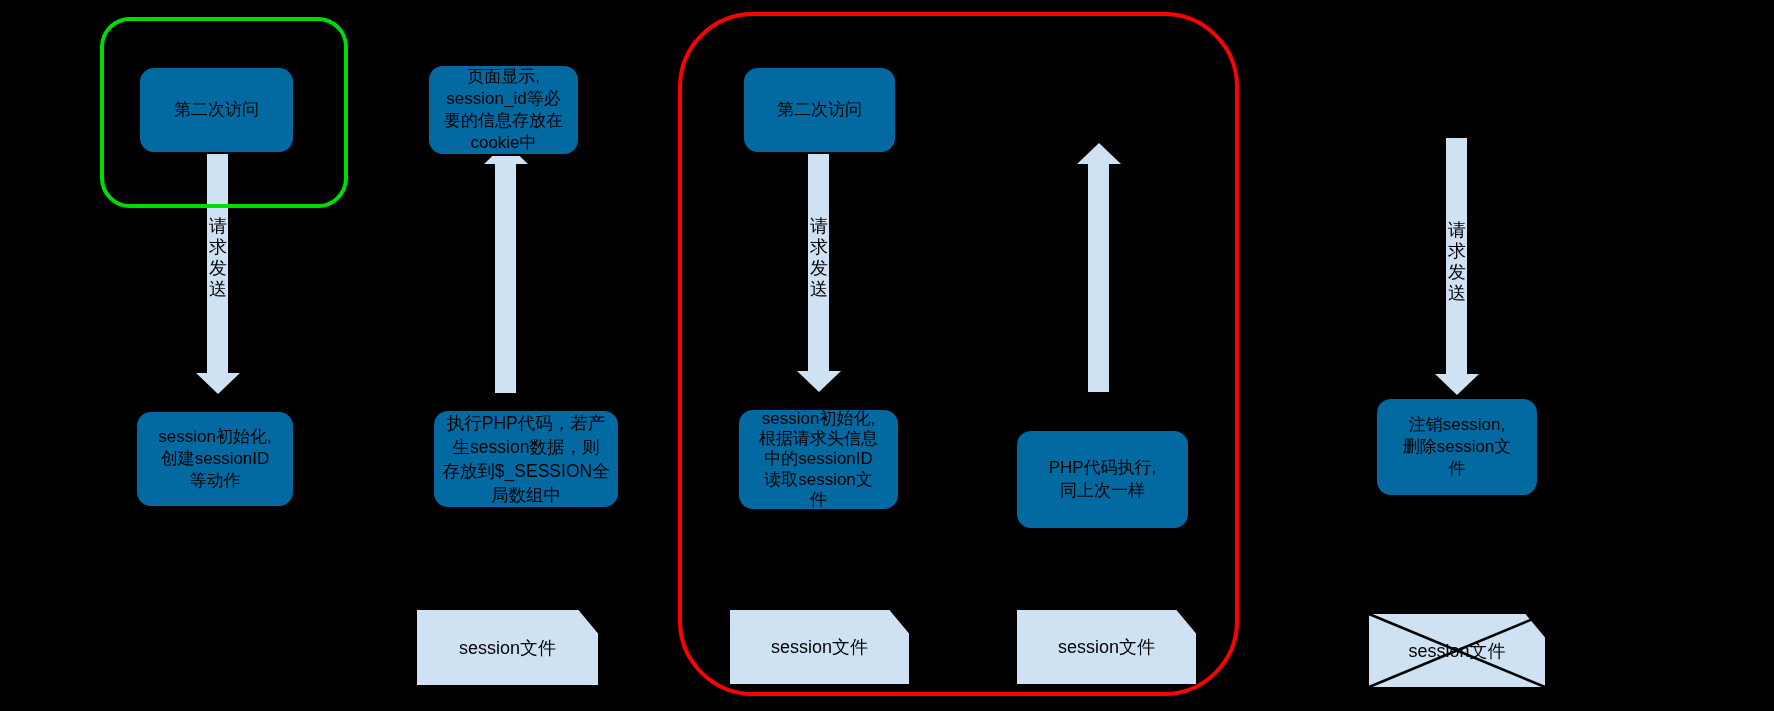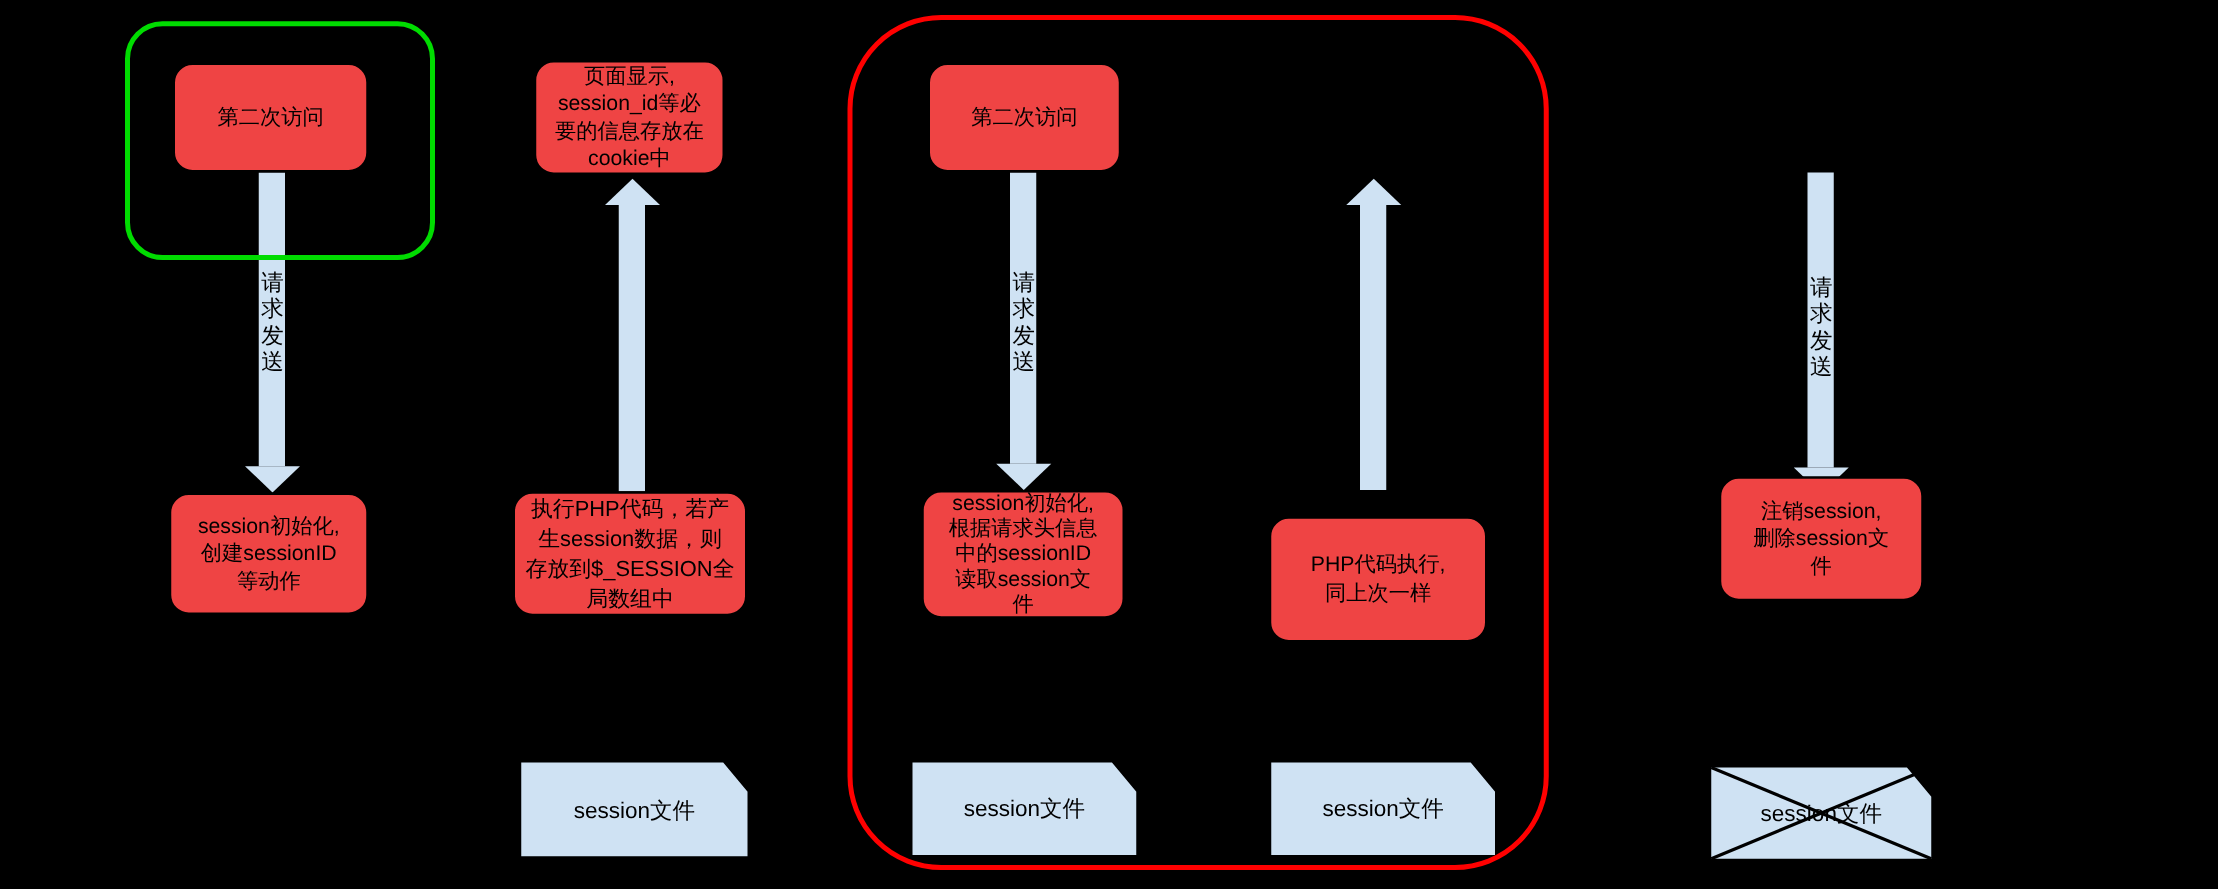--- a/index.html
+++ b/index.html
@@ -1,23 +1,23 @@
 <!DOCTYPE html>
 <html><head>
 <meta charset="utf-8">
 <style>
   html,body{margin:0;padding:0;background:#000;}
   .canvas{
     position:relative;width:1774px;height:711px;background:#000;overflow:hidden;
     font-family:"Liberation Sans","DejaVu Sans",sans-serif;color:#000;
   }
   .node{
-    position:absolute;background:#ef4444;border:2px solid #000;border-radius:16px;
+    position:absolute;background:#0369a1;border:2px solid #000;border-radius:16px;
     display:flex;align-items:center;justify-content:center;text-align:center;
-    white-space:pre-line;font-size:17px;line-height:1.3;z-index:2;box-sizing:border-box;
+    white-space:pre-line;font-size:17px;line-height:1.3;z-index:2;box-sizing:border-box;margin-top:16px;
   }
   .node.lh-tight{line-height:1.2;}
   .node.big{font-size:17.5px;line-height:24px;}
   .shaft{position:absolute;width:21px;background:#cfe2f3;z-index:1;}
   .head{position:absolute;width:0;height:0;z-index:1;}
   .head.down{border-left:22px solid transparent;border-right:22px solid transparent;border-top:21px solid #cfe2f3;}
   .head.up{border-left:22px solid transparent;border-right:22px solid transparent;border-bottom:21px solid #cfe2f3;}
   .arrow-label{
     position:absolute;transform:translateX(-50%);white-space:pre-line;text-align:center;
     font-size:18px;line-height:21px;z-index:3;color:#000;
@@ -51,21 +51,21 @@
   <div class="node" style="left:135px;top:394px;width:160px;height:98px;">session初始化,
 创建sessionID
 等动作</div>
 
   <div class="node" style="left:427px;top:48px;width:153px;height:92px;">页面显示,
 session_id等必
 要的信息存放在
 cookie中</div>
   <div class="head up" style="left:484px;top:143px;"></div>
   <div class="shaft" style="left:495px;top:163px;height:230px;"></div>
-  <div class="node big" style="left:410px;top:393px;width:188px;height:100px;">执行PHP代码，若产
+  <div class="node big" style="left:432px;top:393px;width:188px;height:100px;">执行PHP代码，若产
 生session数据，则
 存放到$_SESSION全
 局数组中</div>
   <div class="file" style="left:415px;top:608px;width:185px;height:79px;">
     <svg class="shape" viewBox="0 0 185 79" preserveAspectRatio="none">
       <polygon points="1,1 164,1 184,25 184,78 1,78" fill="#cfe2f3" stroke="#000" stroke-width="2"></polygon>
     </svg>
     <div class="file-label">session文件</div>
   </div>
 

